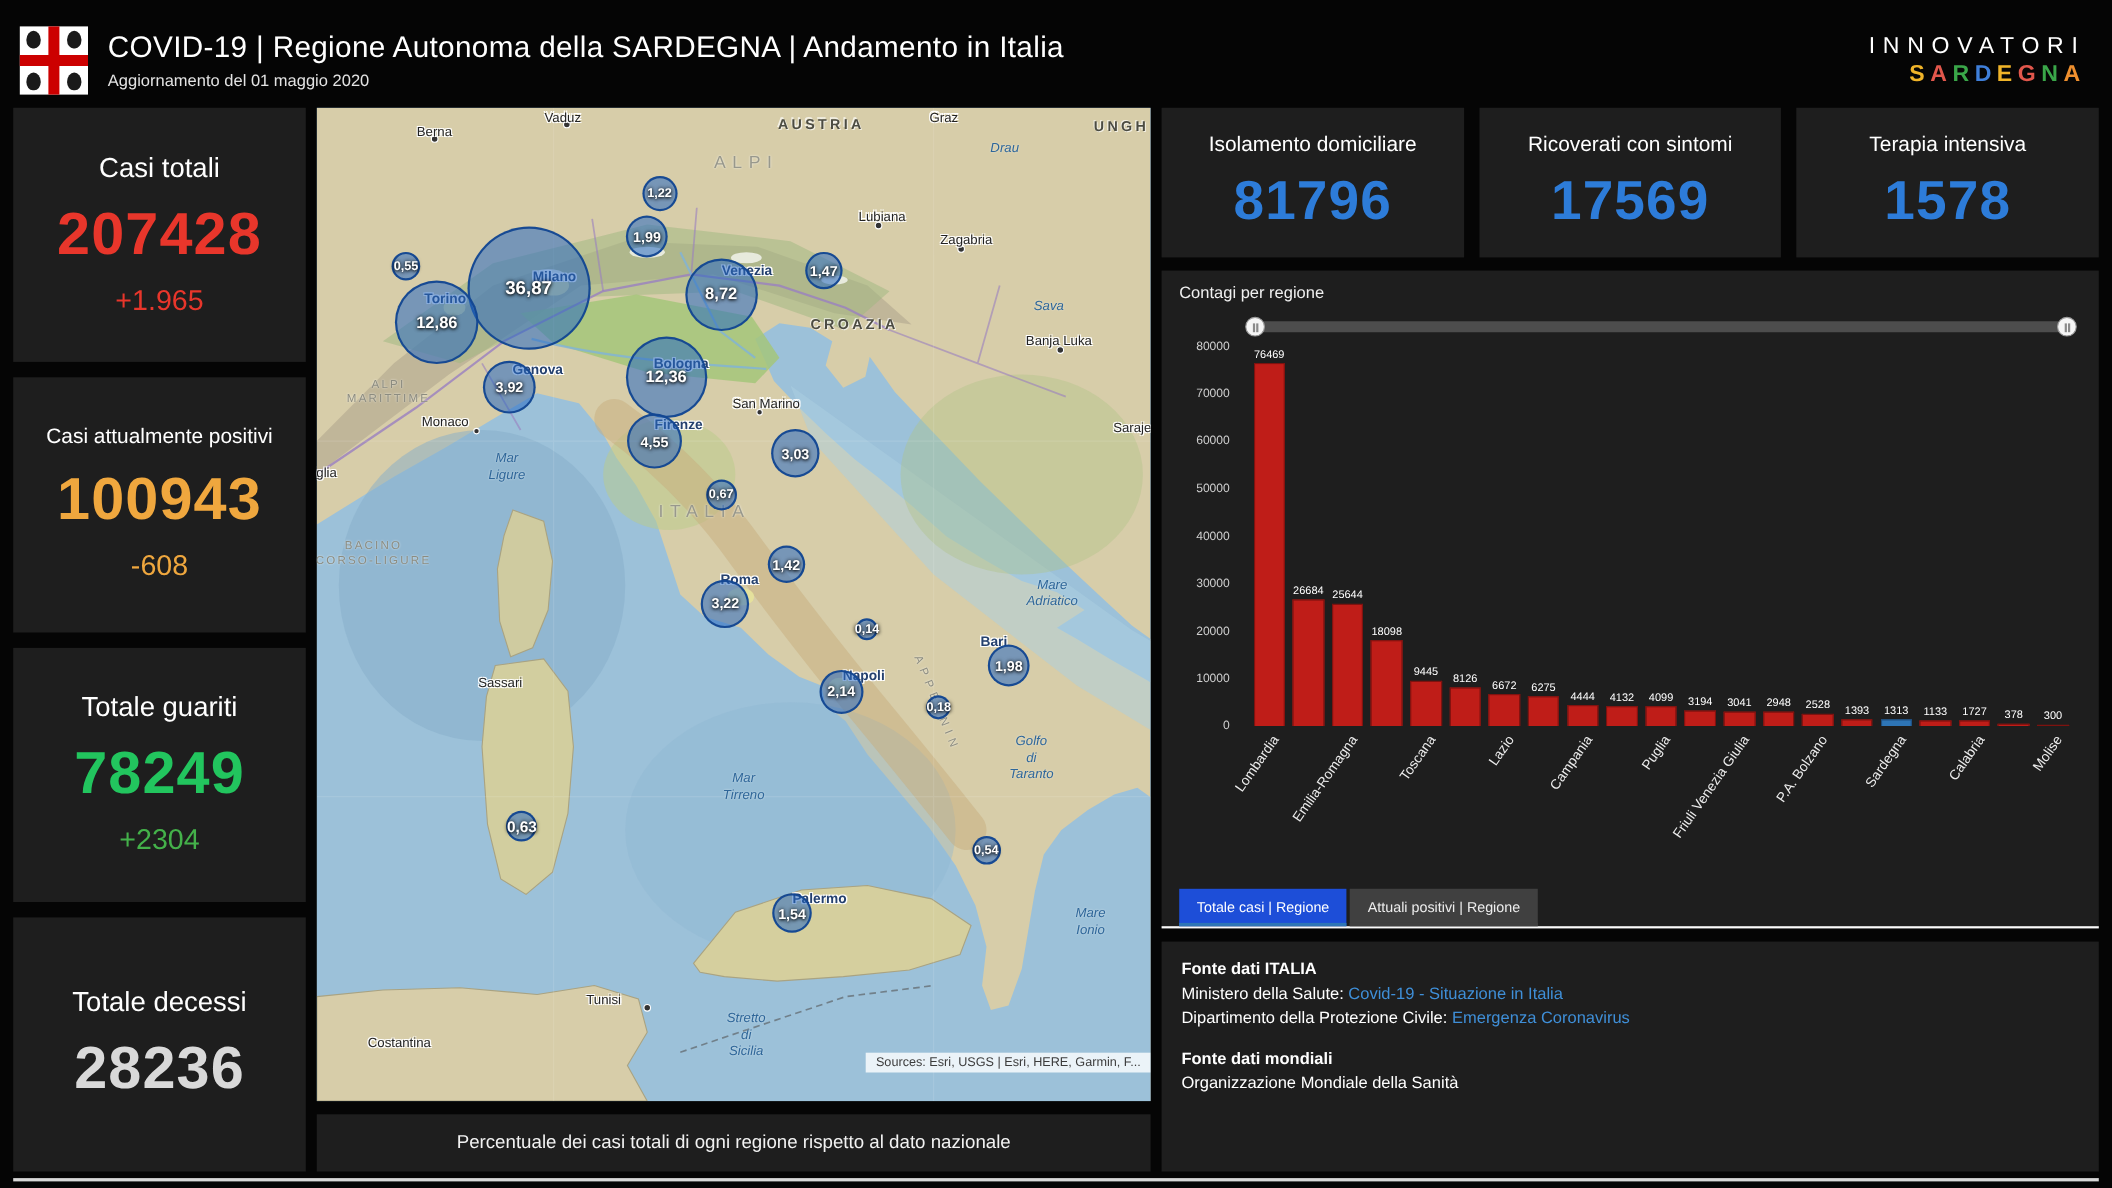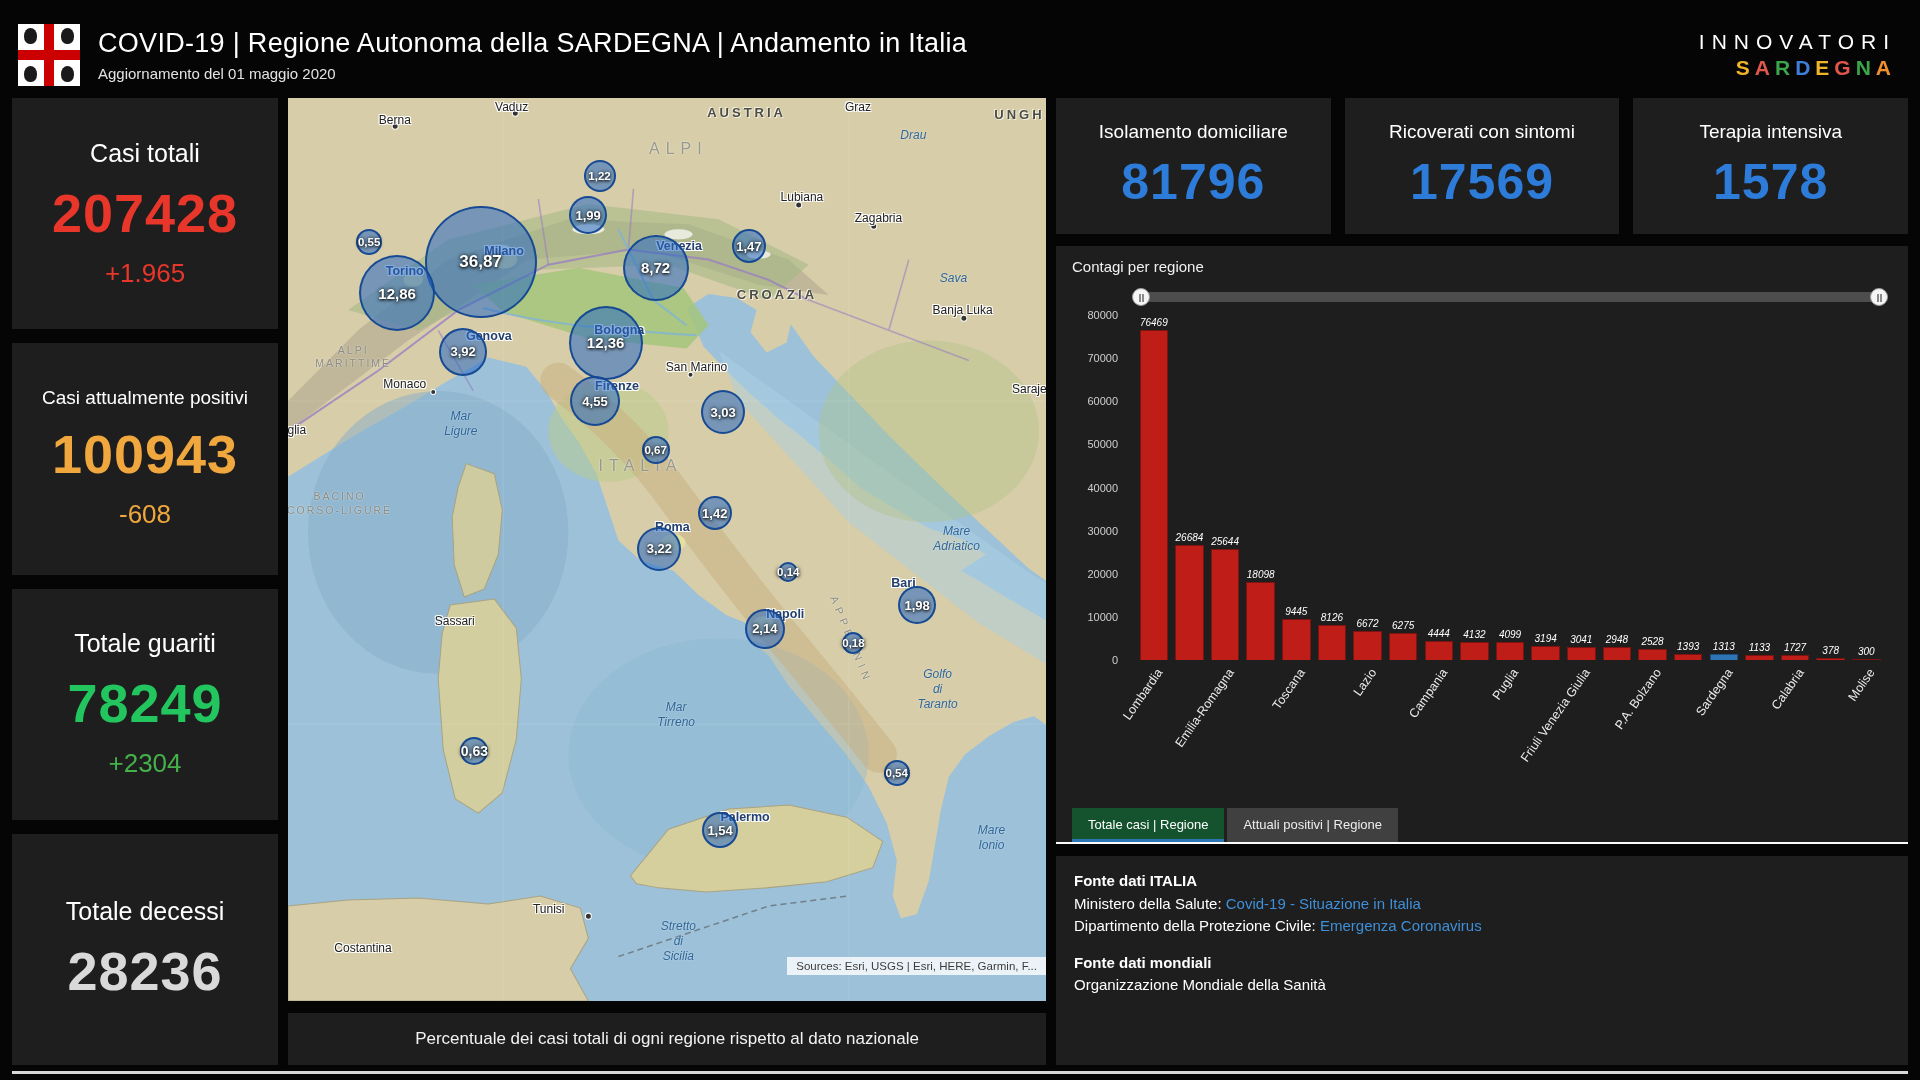--- a/index.html
+++ b/index.html
@@ -64,31 +64,31 @@
   #chart-title { font-size:15px; color:#f0f0f0; margin-bottom:10px; }
   #slider { position:relative; height:20px; margin:2px 8px 8px 64px; }
   #slider .track { position:absolute; left:0; right:0; top:5px; height:10px; background:#4d4d4d; border-radius:5px; }
   .handle { position:absolute; top:1px; width:18px; height:18px; border-radius:50%; background:#f5f5f5; border:1px solid #9a9a9a; }
   .handle::after { content:""; position:absolute; left:6px; top:5px; width:2px; height:8px; background:#8a8a8a; box-shadow:3px 0 0 #8a8a8a; }
   #handle-left { left:-4px; } #handle-right { right:-4px; }
   #plot-wrap { position:relative; height:345px; margin-right:8px; }
   #yaxis { position:absolute; left:0; top:0; bottom:0; width:56px; }
   .ytick { position:absolute; right:10px; font-size:11px; color:#cfcfcf; transform:translateY(50%); }
   #bars { position:absolute; left:64px; right:0; top:0; bottom:0; display:flex; align-items:flex-end; }
-  .bar-slot { flex:1; display:flex; flex-direction:column; align-items:center; justify-content:flex-end; height:100%;font-style:italic; }
+  .bar-slot { flex:1; display:flex; flex-direction:column; align-items:center; justify-content:flex-end; height:100%; }
   .bar-value { font-size:10px; color:#fff; margin-bottom:2px; white-space:nowrap; }
   .bar { width:80%; background:#bf1d18; border:1px solid #7e120f; border-bottom:none; }
   .bar.highlight { background:#2e75b6; border-color:#1d4f80; }
   #xrow { position:relative; height:134px; margin-left:64px; margin-right:8px; display:flex; }
   .xslot { flex:1; position:relative; }
   .xlabel { position:absolute; top:6px; right:50%; transform:rotate(-55deg); transform-origin:top right;
             white-space:nowrap; font-size:12.5px; color:#ececec; }
   #tabs { margin-top:auto; display:flex; gap:3px; align-items:flex-end; }
   .tab { font-size:13px; padding:9px 16px 7px 16px; cursor:pointer; }
-  .tab.active { background:#14532d; color:#fff; border-bottom:3px solid #2e75b6; }
+  .tab.active { background:#1d4ed8; color:#fff; border-bottom:3px solid #2e75b6; }
   .tab.inactive { background:#404040; color:#ededed; border-bottom:3px solid #404040; }
 
   
   #sources { flex:1; padding:14px 18px; font-size:15px; line-height:1.5; }
   #sources .bold { font-weight:bold; }
   #sources a { color:#3f8fd8; text-decoration:none; }
   #sources .gap { height:14px; }
 
   #bottom-line { height:3px; background:#d8d8d8; margin-top:6px; }
 </style>

